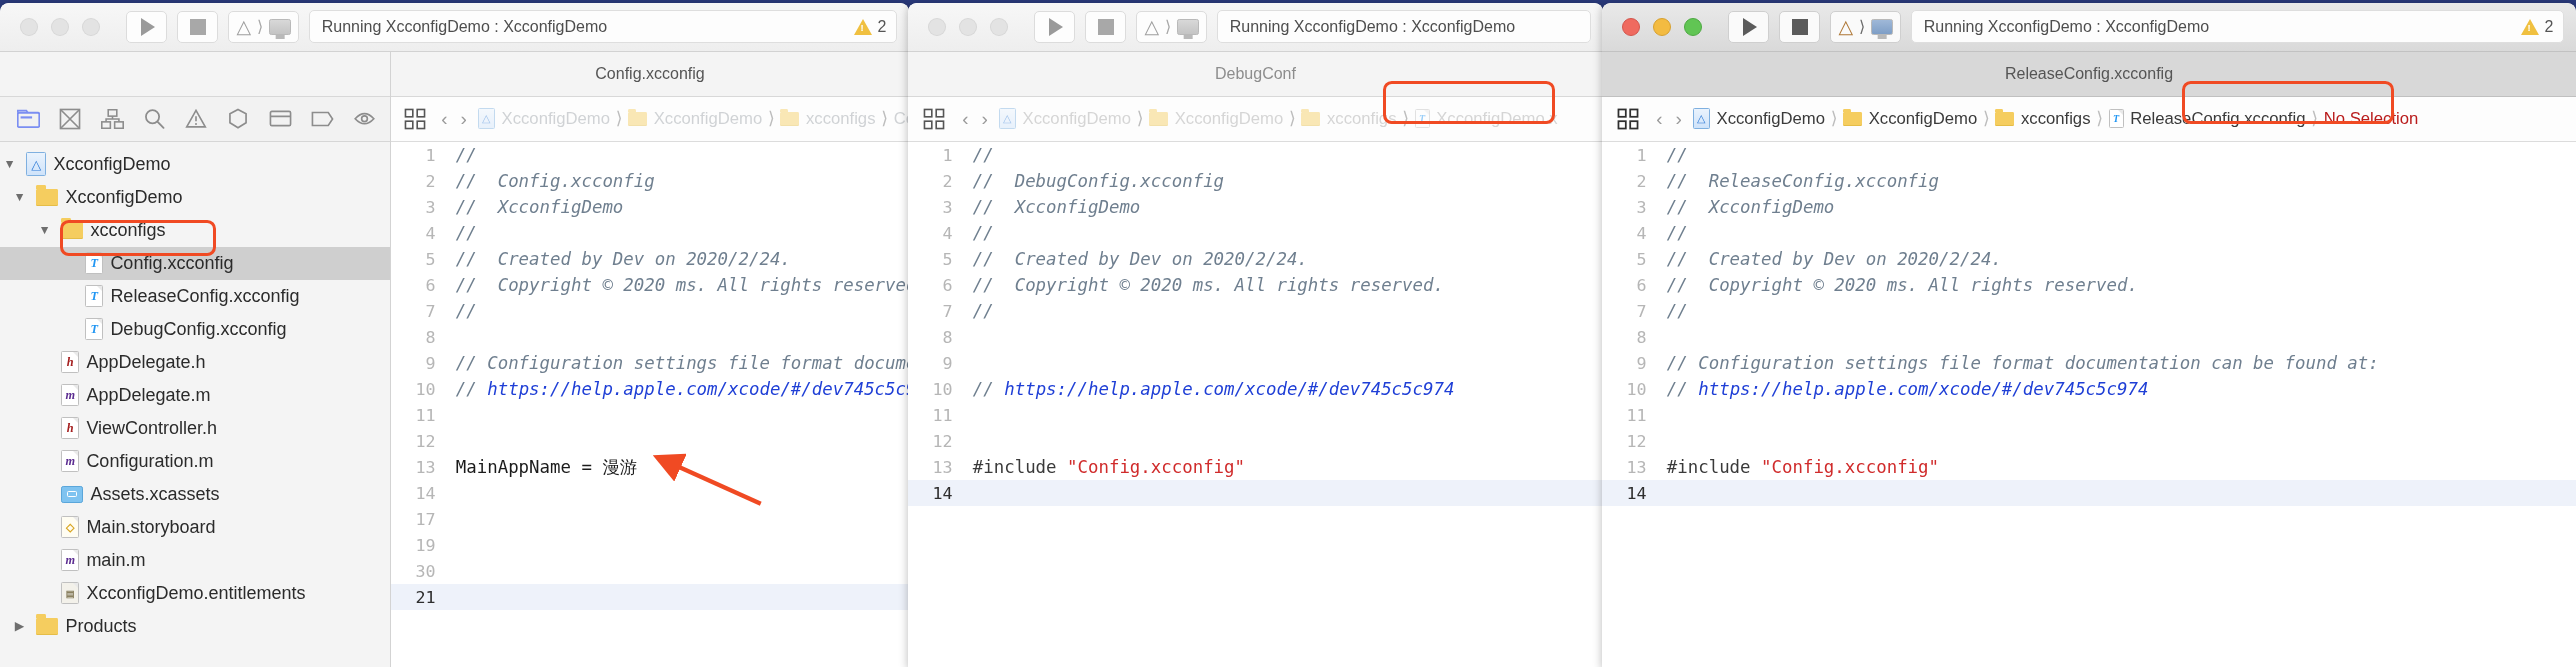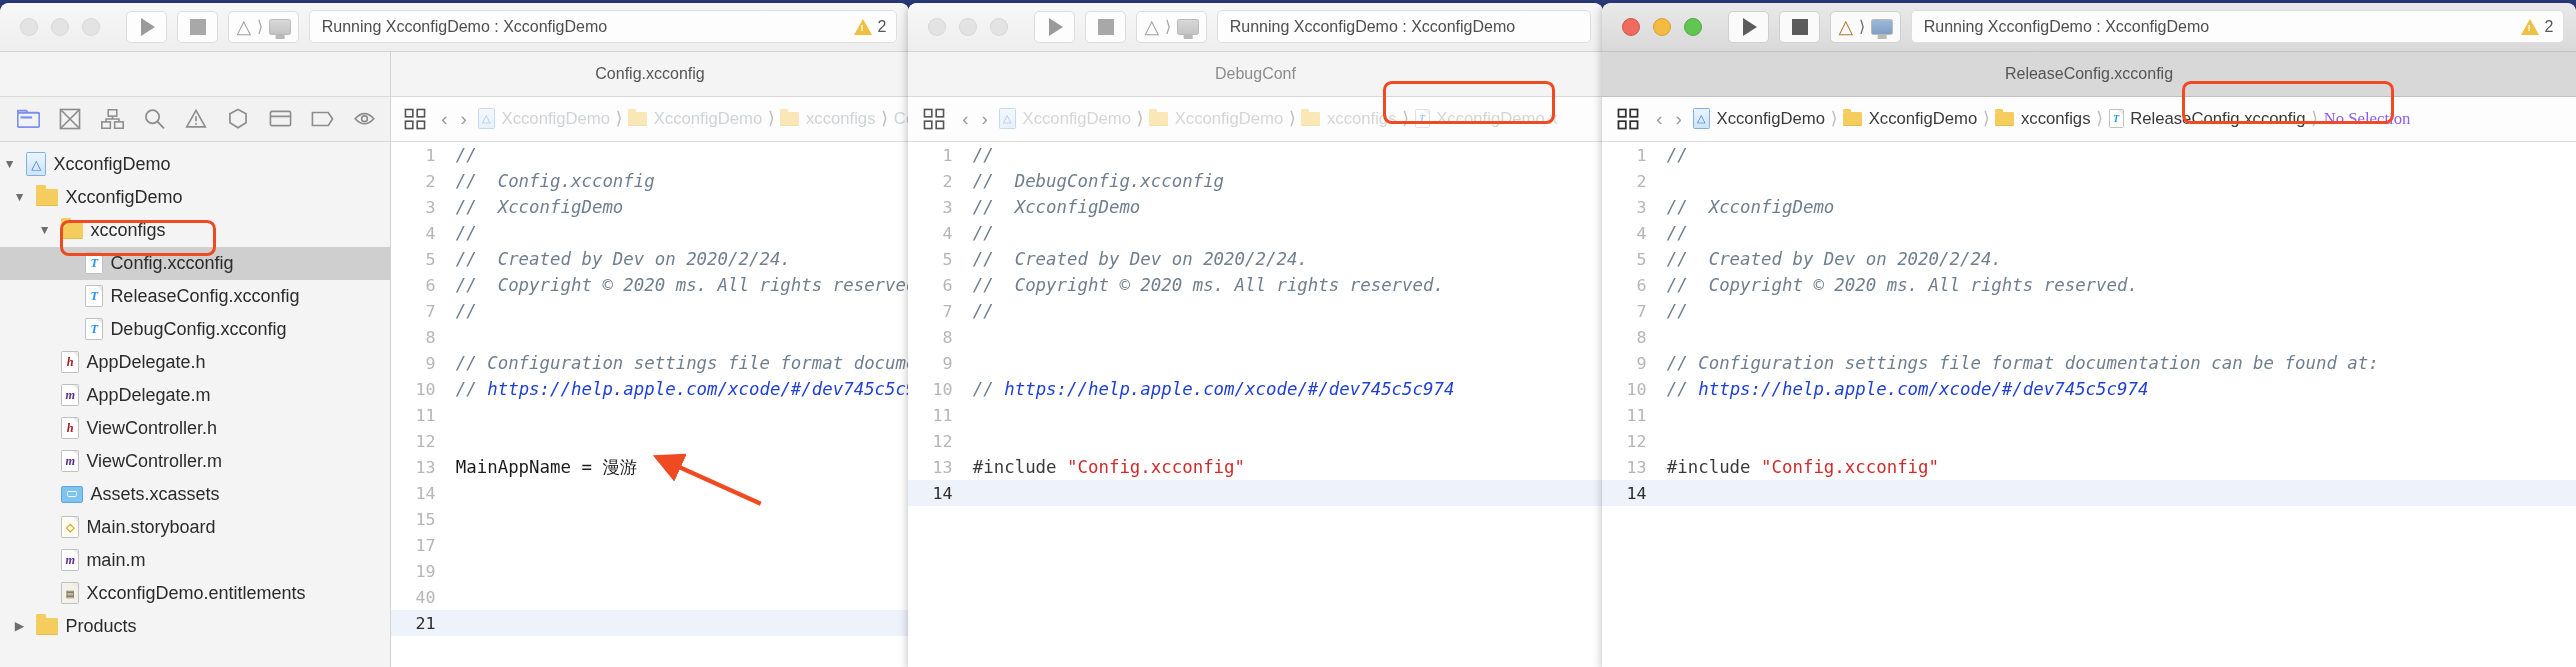--- a/index.html
+++ b/index.html
@@ -197,21 +197,21 @@
   .jumpbar.dim { color: #a6a6a6; }
   .grid-ic { width: 26px; height: 26px; display:flex; align-items:center; justify-content:center; margin-right:8.7px; }
   .arrow-nav { color:#9a9a9a; font-size: 19px; padding: 0 6.5px; }
   .crumb { display: flex; align-items: center; gap: 6.5px; padding: 0 4.3px; }
   .crumb-sep { color:#bdbdbd; font-size: 17.4px; margin: 0 1.4px; }
   .crumb .folder { width:19px; height:14.5px; }
   .crumb .folder:before { width:8px; height:2.9px; top:-2.9px; }
   .crumb .appicon { width:17.4px; height:21px; font-size:11px; }
   .crumb .fileicon { width:15px; height:19px; font-size:10px; }
   .crumb.dimmed { opacity: .45; }
-  .no-selection { color:#8b5cf6; padding-left: 4.3px; font-family: Liberation Serif, serif; }
+  .no-selection { color:#b91c1c; padding-left: 4.3px; }
 
   .code {
     flex: 1; overflow: hidden; background: #fff;
     font-family: "DejaVu Sans Mono", monospace;
     font-size: 17.4px; line-height: 26px;
   }
   .cline { display: flex; align-items: flex-start; height: 26px; white-space: pre; }
   .cline.cur { background: #eef2fa; }
   .lnum {
     width: 59px; text-align: right; padding-right: 14.5px;
@@ -374,21 +374,21 @@
               <span>AppDelegate.m</span>
             </div>
             <div class="tree-row indent-2">
               <span class="disc"></span>
               <span class="fileicon fi-h">h</span>
               <span>ViewController.h</span>
             </div>
             <div class="tree-row indent-2">
               <span class="disc"></span>
               <span class="fileicon fi-m">m</span>
-              <span>ViewController.m</span>
+              <span>Configuration.m</span>
             </div>
             <div class="tree-row indent-2">
               <span class="disc"></span>
               <span class="xcassets">
                 <i></i>
               </span>
               <span>Assets.xcassets</span>
             </div>
             <div class="tree-row indent-2">
               <span class="disc"></span>
@@ -455,24 +455,23 @@
             <div class="cline"><span class="lnum">5</span><span class="ctext"><span class="cm">//  Created by Dev on 2020/2/24.</span></span></div>
             <div class="cline"><span class="lnum">6</span><span class="ctext"><span class="cm">//  Copyright © 2020 ms. All rights reserved.</span></span></div>
             <div class="cline"><span class="lnum">7</span><span class="ctext"><span class="cm">//</span></span></div>
             <div class="cline"><span class="lnum">8</span><span class="ctext"></span></div>
             <div class="cline"><span class="lnum">9</span><span class="ctext"><span class="cm">// Configuration settings file format documentation can be found at:</span></span></div>
             <div class="cline"><span class="lnum">10</span><span class="ctext"><span class="cm">// </span><span class="lk">https://help.apple.com/xcode/#/dev745c5c974</span></span></div>
             <div class="cline"><span class="lnum">11</span><span class="ctext"></span></div>
             <div class="cline"><span class="lnum">12</span><span class="ctext"></span></div>
             <div class="cline"><span class="lnum">13</span><span class="ctext"><span class="pl">MainAppName = 漫游</span></span></div>
             <div class="cline"><span class="lnum">14</span><span class="ctext"></span></div>
-            <div class="cline"><span class="lnum">15</span><span class="ctext"></span></div>
             <div class="cline"><span class="lnum">17</span><span class="ctext"></span></div>
             <div class="cline"><span class="lnum">19</span><span class="ctext"></span></div>
-            <div class="cline"><span class="lnum">40</span><span class="ctext"></span></div>
+            <div class="cline"><span class="lnum">30</span><span class="ctext"></span></div>
             <div class="cline cur"><span class="lnum">21</span><span class="ctext"></span></div>
           </div>
       </div>
     </div>
 
     <div class="redbox" style="left:60px; top:217px; width:156px; height:36px;"></div>
   </div>
 
   <div class="window" id="w2" style="left:908px; width:695px; height:665px;">
 
@@ -618,21 +617,21 @@
         <span class="crumb-sep">⟩</span>
         <span class="crumb">
           <span class="fileicon fi-x">T</span>
           <span>ReleaseConfig.xcconfig</span>
         </span>
         <span class="crumb-sep">⟩</span>
         <span class="no-selection">No Selection</span>
       </div>
       <div class="code" id="code3">
           <div class="cline"><span class="lnum">1</span><span class="ctext"><span class="cm">//</span></span></div>
-          <div class="cline"><span class="lnum">2</span></div>
+          <div class="cline"><span class="lnum">2</span><span class="ctext"><span class="cm">//  ReleaseConfig.xcconfig</span></span></div>
           <div class="cline"><span class="lnum">3</span><span class="ctext"><span class="cm">//  XcconfigDemo</span></span></div>
           <div class="cline"><span class="lnum">4</span><span class="ctext"><span class="cm">//</span></span></div>
           <div class="cline"><span class="lnum">5</span><span class="ctext"><span class="cm">//  Created by Dev on 2020/2/24.</span></span></div>
           <div class="cline"><span class="lnum">6</span><span class="ctext"><span class="cm">//  Copyright © 2020 ms. All rights reserved.</span></span></div>
           <div class="cline"><span class="lnum">7</span><span class="ctext"><span class="cm">//</span></span></div>
           <div class="cline"><span class="lnum">8</span><span class="ctext"></span></div>
           <div class="cline"><span class="lnum">9</span><span class="ctext"><span class="cm">// Configuration settings file format documentation can be found at:</span></span></div>
           <div class="cline"><span class="lnum">10</span><span class="ctext"><span class="cm">// </span><span class="lk">https://help.apple.com/xcode/#/dev745c5c974</span></span></div>
           <div class="cline"><span class="lnum">11</span><span class="ctext"></span></div>
           <div class="cline"><span class="lnum">12</span><span class="ctext"></span></div>

